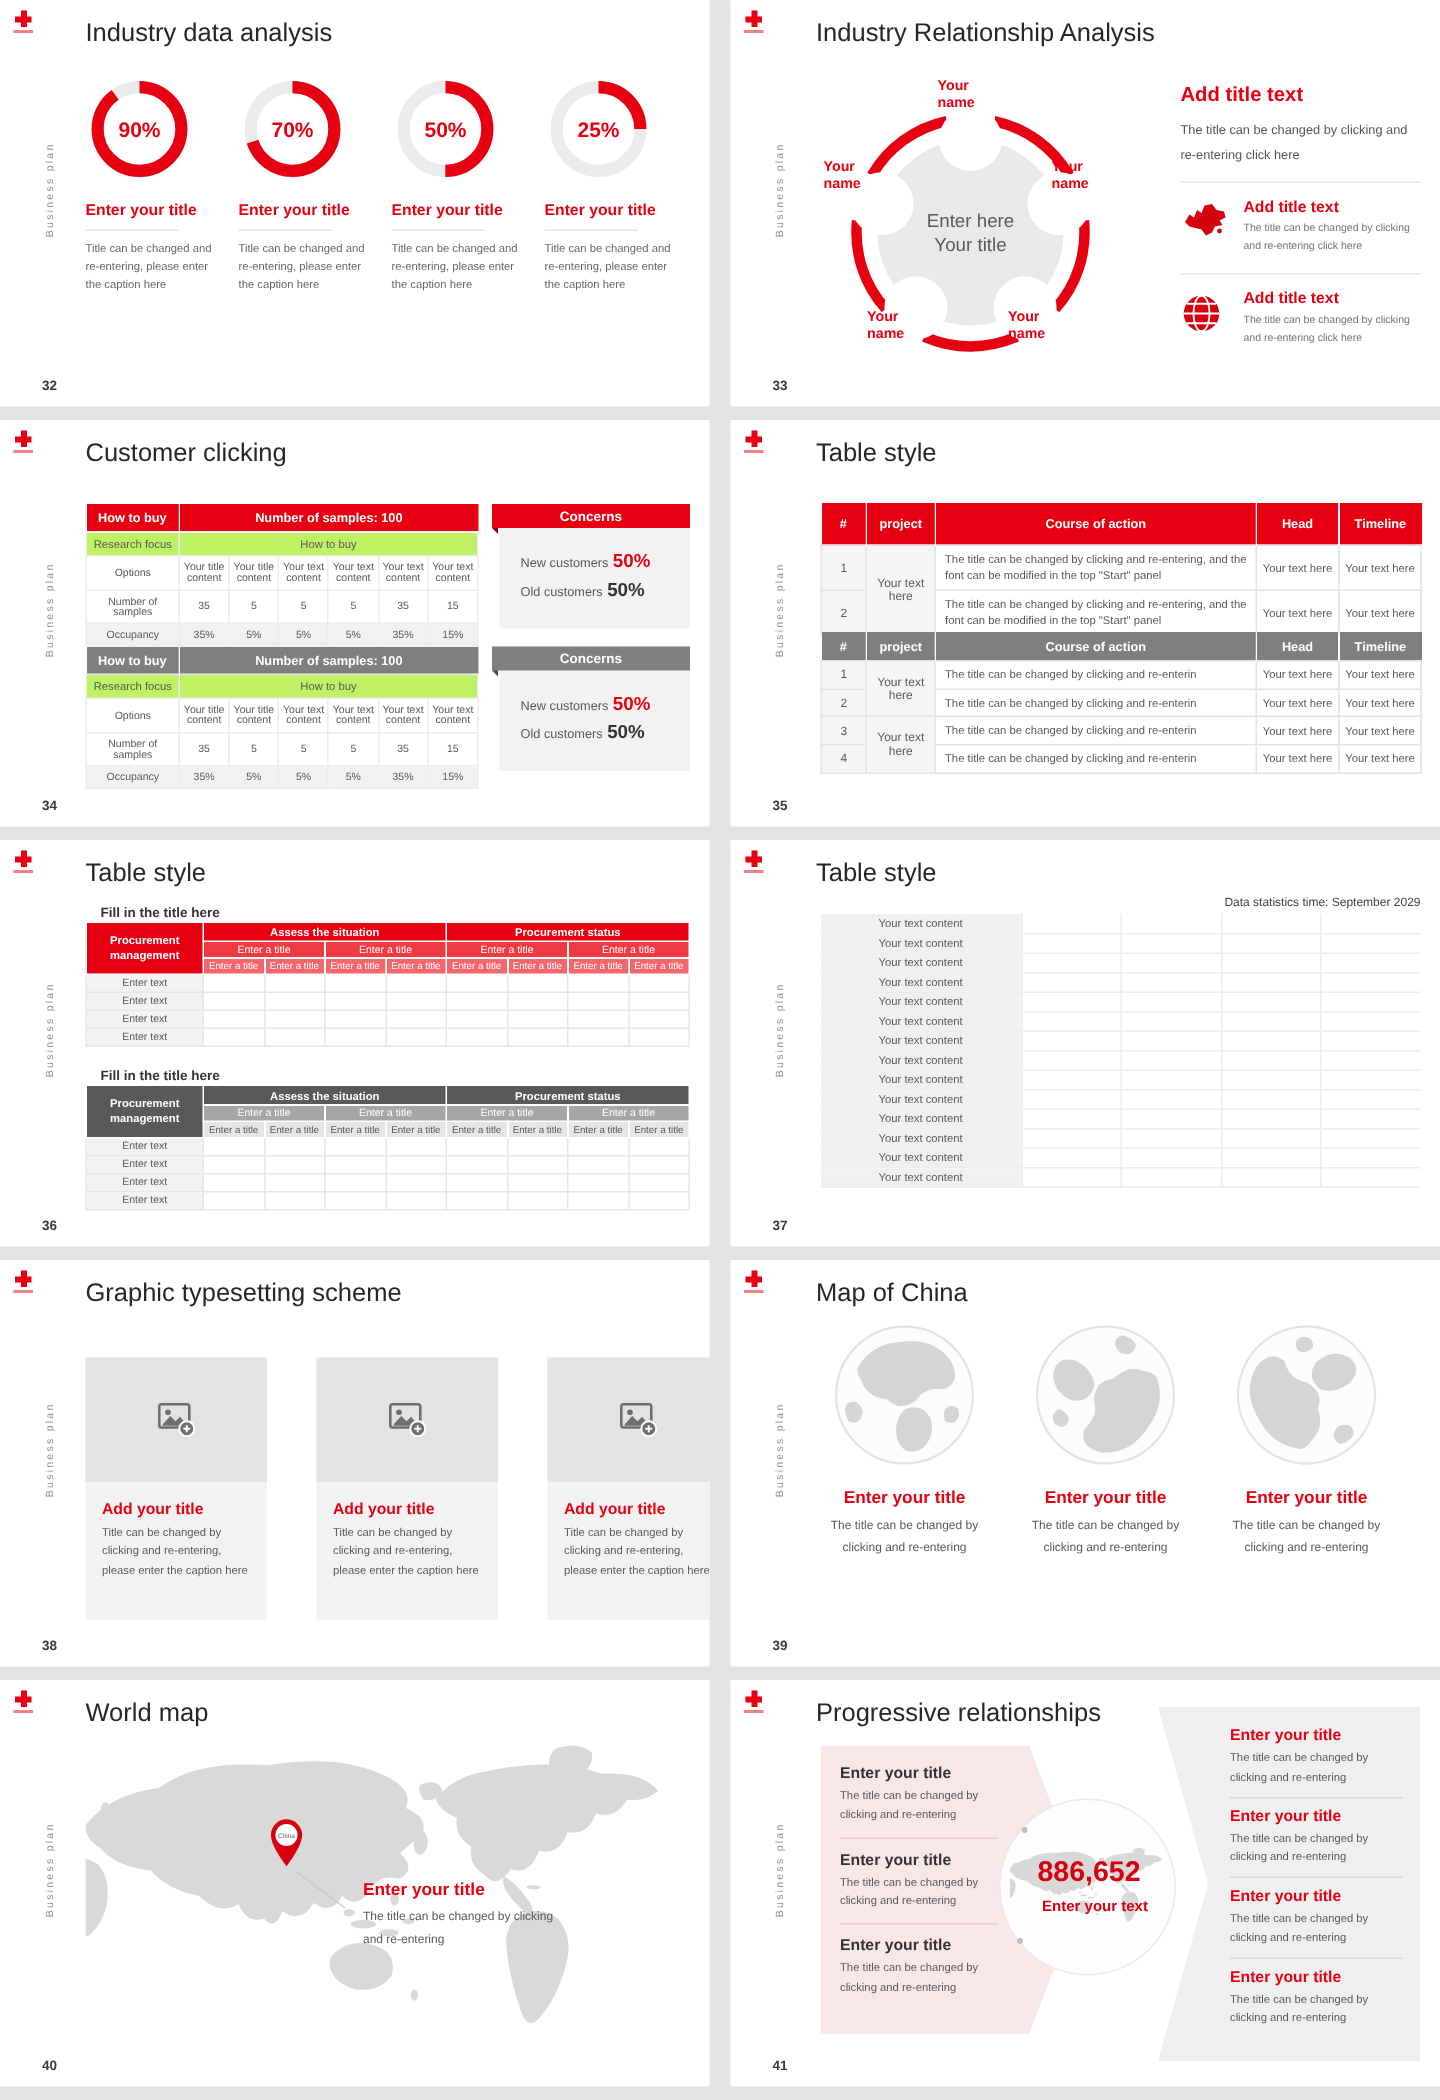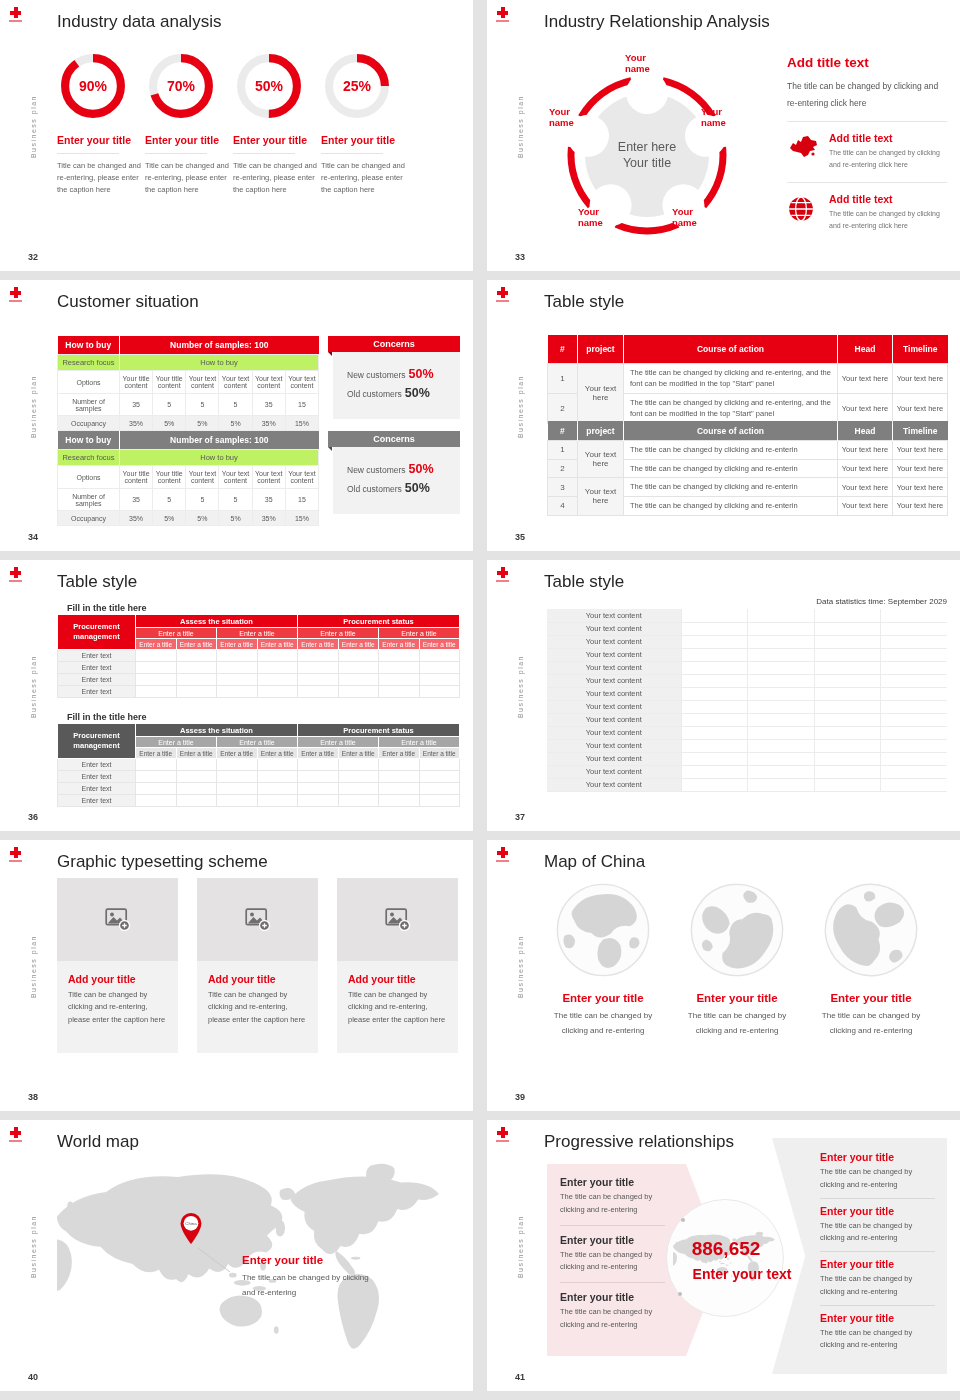--- a/index.html
+++ b/index.html
@@ -17,21 +17,21 @@
   .cross::before{content:'';position:absolute;left:4px;top:0;width:3.5px;height:11px;background:var(--red)}
   .cross::after{content:'';position:absolute;left:0;top:4px;width:11px;height:3.5px;background:var(--red)}
   .logo .sub{margin-top:2px;height:2px;background:rgba(230,0,18,.5)}
   .vtext{position:absolute;left:30px;top:95px;writing-mode:vertical-rl;transform:rotate(180deg);font-size:7px;color:#909090;letter-spacing:1.5px}
   .pagenum{position:absolute;left:28px;bottom:9px;font-size:9px;font-weight:bold;color:#3a3a3a}
   .stitle{position:absolute;left:57px;top:12px;font-size:17px;color:#262626}
   .red{color:var(--red)}
   table{border-collapse:collapse;table-layout:fixed}
   td,th{overflow:hidden}
   
-  .row32{position:absolute;left:57px;top:50px;display:flex;}
+  .row32{position:absolute;left:57px;top:50px;display:flex;gap:14px}
   .col32{width:88px}
   .donut-wrap{position:relative;width:72px;height:72px}
   .donut-wrap svg{width:72px;height:72px;display:block}
   .trk{stroke:#ebebeb}
   .prog{stroke:var(--red)}
   .pct{position:absolute;left:0;top:0;width:72px;height:72px;display:flex;align-items:center;justify-content:center;font-size:14px;font-weight:bold;color:var(--red)}
   .c-title{margin-top:12px;font-size:10.5px;font-weight:bold;color:var(--red)}
   .c-div{margin:7px 0 6px 0;width:62px;border-top:1px solid #e4e4e4}
   .c-cap{font-size:7.5px;color:#666;line-height:1.6;width:88px}
   
@@ -92,21 +92,21 @@
   .t36.gray .r2 td{background:var(--gm)}
   .t36.gray .r3 td{background:#e6e6e6;color:#595959}
   
   .note37{position:absolute;left:57px;top:37px;width:403px;text-align:right;font-size:8px;color:#404040}
   .t37{position:absolute;left:60px;top:49px;width:400px;text-align:center}
   .t37 th{background:var(--red);color:#fff;font-size:8px;font-weight:bold;padding:4px 2px;border-left:1px solid rgba(255,255,255,.5)}
   .t37 th:first-child{border-left:none;font-size:9.5px}
   .t37 td{height:13px;border-bottom:1px solid var(--line);border-left:1px solid var(--line);font-size:7.5px;color:#595959}
   .t37 td:first-child{background:#f0f0f0;border-left:none}
   
-  .cards{position:absolute;left:57px;top:38px;display:flex;gap:19px}
+  .cards{position:absolute;left:57px;top:65px;display:flex;gap:33px}
   .card{width:121px}
   .ph{height:83px;background:#e4e2e3;display:flex;align-items:center;justify-content:center}
   .cbody{height:92px;background:#f3f2f2;padding:12px 10px 0 11px}
   .cbody .t{font-size:10.5px;font-weight:bold;color:var(--red)}
   .cbody .c{margin-top:4px;font-size:7.5px;color:#595959;line-height:1.65;width:100px}
   
   .globes{position:absolute;left:57px;top:42px;display:flex;gap:16px}
   .gcol{width:118px;text-align:center}
   .gcol svg{width:96px;height:96px}
   .gtitle{margin-top:10px;font-size:11.5px;font-weight:bold;color:var(--red)}
@@ -125,21 +125,21 @@
   .gray41 .blk .bt{color:var(--red)}
   .blk .bb{margin-top:3px;font-size:7.5px;color:#595959;line-height:1.7}
   .pink41 .bdiv{border-top:1px solid #e4ccd2;margin:8px 0}
   .gray41 .bdiv{border-top:1px solid #d8d8d8;margin:6px 0}
   .circle41{position:absolute;left:179px;top:79px;width:118px;height:118px;border-radius:50%;background:#fdfdfd;border:1px solid #e9e9e9;z-index:2}
   .circle41::before,.circle41::after{content:'';position:absolute;width:4px;height:4px;border-radius:50%;background:#bfbfbf}
   .circle41::before{left:14px;top:18px}
   .circle41::after{left:11px;top:92px}
   .mini-map{position:absolute;left:6px;top:30px;opacity:.85}
   .cv{position:absolute;left:0;top:38px;width:118px;text-align:center;font-size:19px;font-weight:bold;color:#d7000f}
-  .cl{position:absolute;left:16px;top:66px;width:118px;text-align:center;font-size:14px;font-weight:bold;color:#d7000f}
+  .cl{position:absolute;left:4px;top:66px;width:118px;text-align:center;font-size:10px;font-weight:bold;color:#d7000f}
 </style>
 </head>
 <body>
 
 <svg width="0" height="0" style="position:absolute">
   <defs>
     <symbol id="wmap" viewBox="0 0 420 220">
       <path d="M0,62 Q18,40 52,36 Q78,16 128,20 Q178,12 208,26 Q232,36 226,50 Q244,58 236,70 Q228,76 222,82 Q234,94 221,100 Q207,96 201,108 Q191,122 181,112 Q174,126 161,117 Q152,132 139,123 Q133,137 126,128 Q114,132 108,118 Q94,126 80,112 Q58,108 46,94 Q22,92 10,78 Q0,72 0,62 Z"></path>
       <path d="M236,64 Q244,70 240,80 Q236,86 232,80 Q230,70 236,64 Z"></path>
       <path d="M0,86 Q12,88 15,102 Q18,120 8,134 Q2,142 0,140 Z"></path>
@@ -304,21 +304,21 @@
   </div>
 </div>
 
 <div class="slide" style="left:0;top:280px">
   <div class="logo">
       <div class="cross"></div>
       <div class="sub"></div>
     </div>
   <div class="vtext">Business plan</div>
   <div class="pagenum">34</div>
-  <div class="stitle">Customer situation</div>
+  <div class="stitle">Customer clicking</div>
 
   <table class="t34" style="top:56px">
     <colgroup>
         <col style="width:62px">
         <col>
         <col>
         <col>
         <col>
         <col>
         <col>

